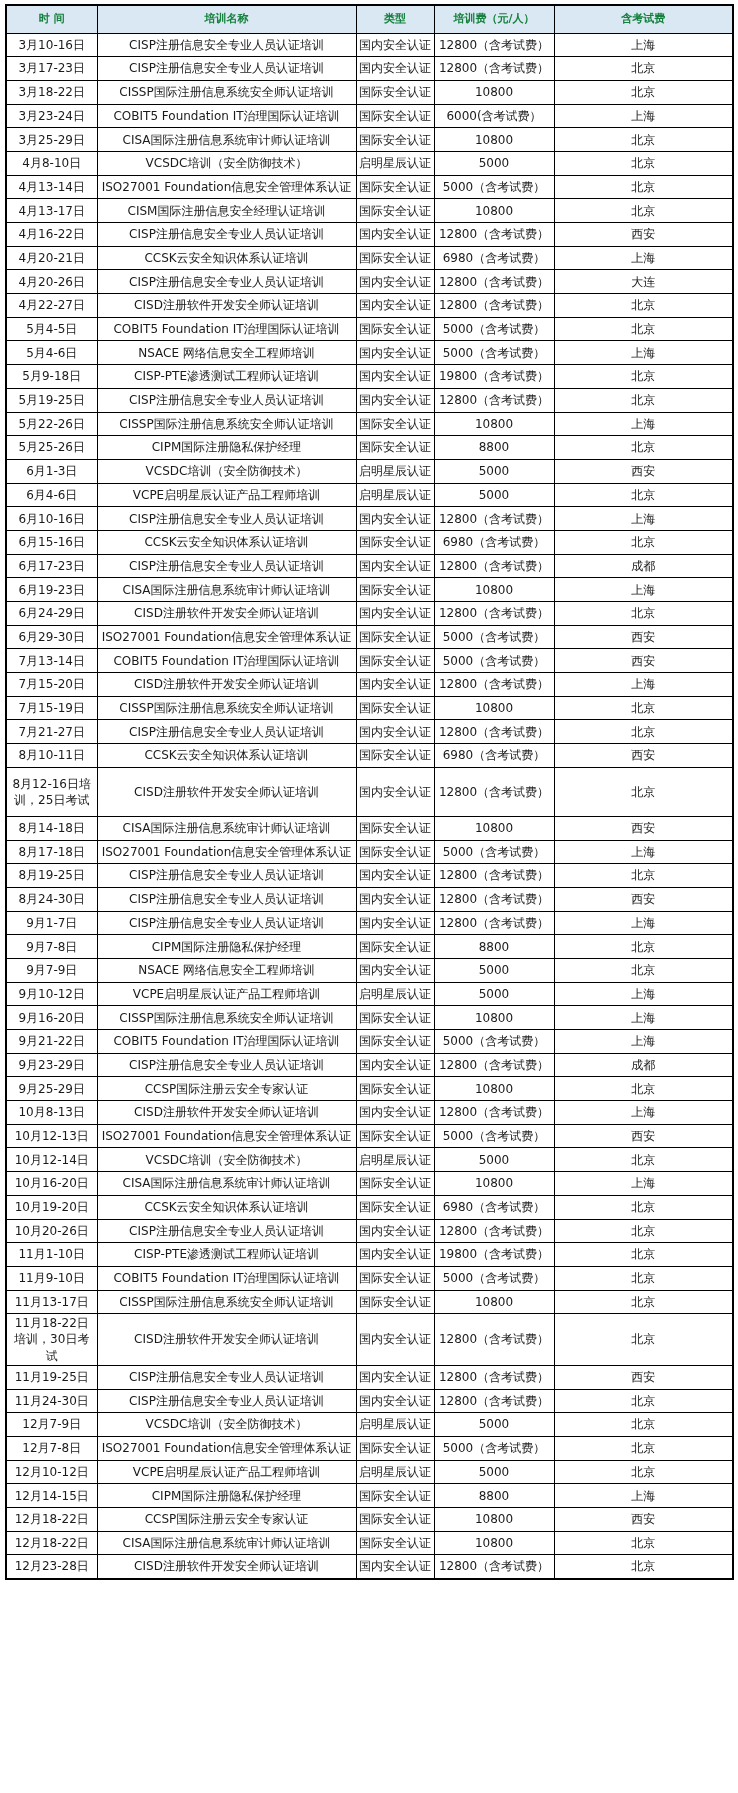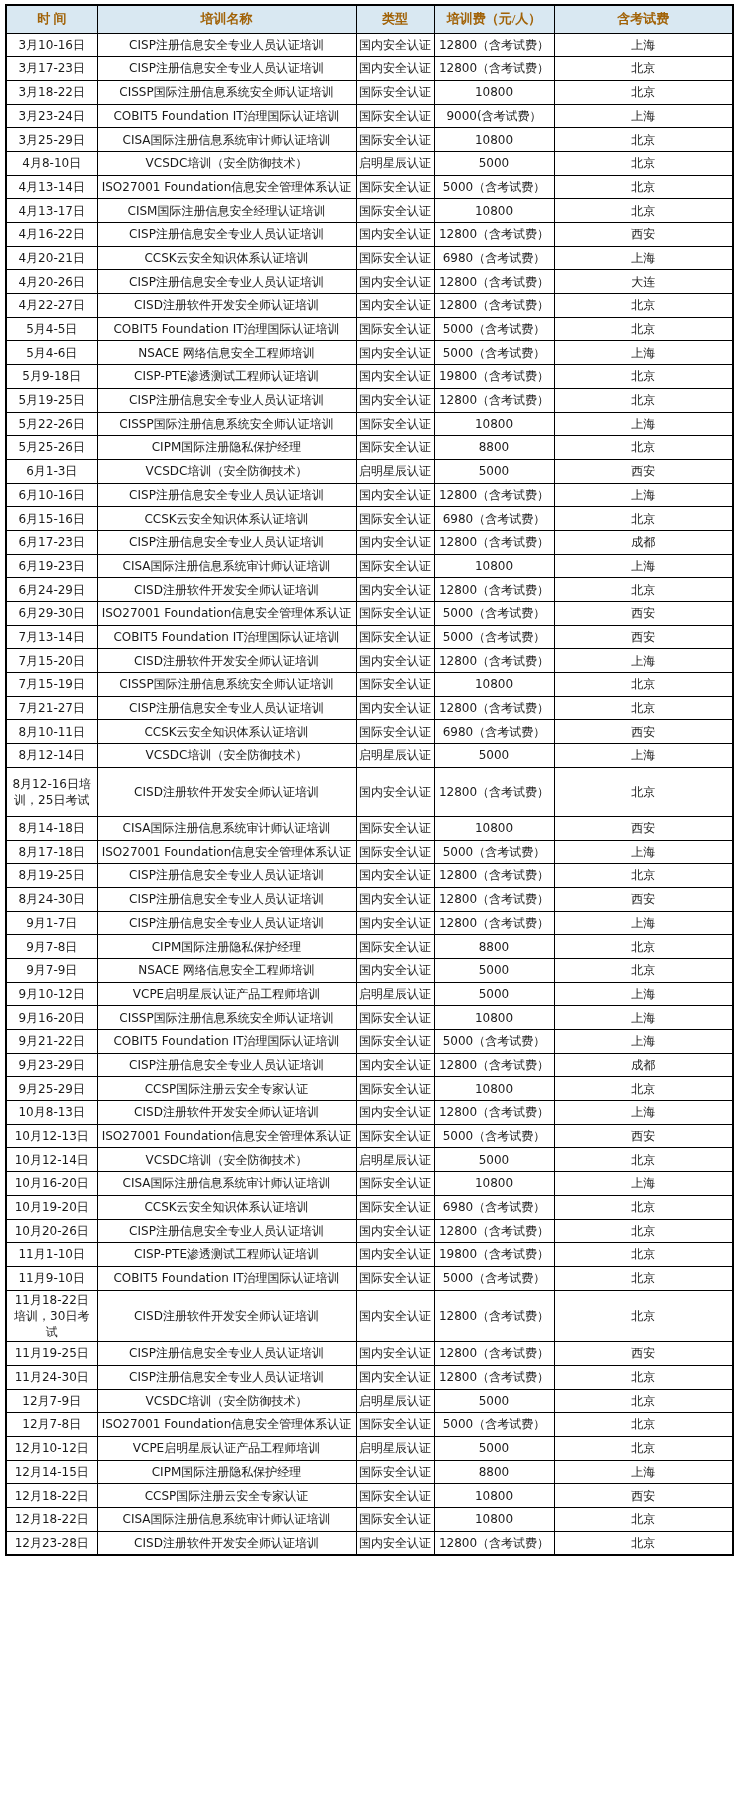--- a/index.html
+++ b/index.html
@@ -32,24 +32,23 @@
     vertical-align: middle;
     padding: 1px 2px;
     overflow: hidden;
     line-height: 1.35;
   }
   table.schedule thead tr {
     height: 28px;
   }
   table.schedule th {
     background: #d9e8f2;
-    font-size: 13px;
+    font-size: 11px;
     font-weight: bold;
-    color: #a16207;
-    font-family: Liberation Serif, serif;
+    color: #15803d;
   }
   table.schedule tbody tr.row {
     height: 23.7px;
     background: #ffffff;
   }
   table.schedule tbody tr.row.tall {
     height: 49px;
   }
   table.schedule td {
     font-size: 12px;
@@ -99,21 +98,21 @@
           <td data-name="cell-time">3月18-22日</td>
           <td data-name="cell-name">CISSP国际注册信息系统安全师认证培训</td>
           <td data-name="cell-type">国际安全认证</td>
           <td data-name="cell-fee">10800</td>
           <td data-name="cell-location">北京</td>
         </tr>
         <tr class="row" data-name="table-row">
           <td data-name="cell-time">3月23-24日</td>
           <td data-name="cell-name">COBIT5 Foundation  IT治理国际认证培训</td>
           <td data-name="cell-type">国际安全认证</td>
-          <td data-name="cell-fee">9000(含考试费）</td>
+          <td data-name="cell-fee">6000(含考试费）</td>
           <td data-name="cell-location">上海</td>
         </tr>
         <tr class="row" data-name="table-row">
           <td data-name="cell-time">3月25-29日</td>
           <td data-name="cell-name">CISA国际注册信息系统审计师认证培训</td>
           <td data-name="cell-type">国际安全认证</td>
           <td data-name="cell-fee">10800</td>
           <td data-name="cell-location">北京</td>
         </tr>
         <tr class="row" data-name="table-row">
@@ -208,20 +207,27 @@
           <td data-name="cell-location">北京</td>
         </tr>
         <tr class="row" data-name="table-row">
           <td data-name="cell-time">6月1-3日</td>
           <td data-name="cell-name">VCSDC培训（安全防御技术）</td>
           <td data-name="cell-type">启明星辰认证</td>
           <td data-name="cell-fee">5000</td>
           <td data-name="cell-location">西安</td>
         </tr>
         <tr class="row" data-name="table-row">
+          <td data-name="cell-time">6月4-6日</td>
+          <td data-name="cell-name">VCPE启明星辰认证产品工程师培训</td>
+          <td data-name="cell-type">启明星辰认证</td>
+          <td data-name="cell-fee">5000</td>
+          <td data-name="cell-location">北京</td>
+        </tr>
+        <tr class="row" data-name="table-row">
           <td data-name="cell-time">6月10-16日</td>
           <td data-name="cell-name">CISP注册信息安全专业人员认证培训</td>
           <td data-name="cell-type">国内安全认证</td>
           <td data-name="cell-fee">12800（含考试费）</td>
           <td data-name="cell-location">上海</td>
         </tr>
         <tr class="row" data-name="table-row">
           <td data-name="cell-time">6月15-16日</td>
           <td data-name="cell-name">CCSK云安全知识体系认证培训</td>
           <td data-name="cell-type">国际安全认证</td>
@@ -284,27 +290,20 @@
           <td data-name="cell-fee">12800（含考试费）</td>
           <td data-name="cell-location">北京</td>
         </tr>
         <tr class="row" data-name="table-row">
           <td data-name="cell-time">8月10-11日</td>
           <td data-name="cell-name">CCSK云安全知识体系认证培训</td>
           <td data-name="cell-type">国际安全认证</td>
           <td data-name="cell-fee">6980（含考试费）</td>
           <td data-name="cell-location">西安</td>
         </tr>
-        <tr class="row" data-name="table-row">
-          <td data-name="cell-time">8月12-14日</td>
-          <td data-name="cell-name">VCSDC培训（安全防御技术）</td>
-          <td data-name="cell-type">启明星辰认证</td>
-          <td data-name="cell-fee">5000</td>
-          <td data-name="cell-location">上海</td>
-        </tr>
         <tr class="row tall" data-name="table-row">
           <td data-name="cell-time">8月12-16日培训，25日考试</td>
           <td data-name="cell-name">CISD注册软件开发安全师认证培训</td>
           <td data-name="cell-type">国内安全认证</td>
           <td data-name="cell-fee">12800（含考试费）</td>
           <td data-name="cell-location">北京</td>
         </tr>
         <tr class="row" data-name="table-row">
           <td data-name="cell-time">8月14-18日</td>
           <td data-name="cell-name">CISA国际注册信息系统审计师认证培训</td>
@@ -436,20 +435,27 @@
           <td data-name="cell-name">CISP-PTE渗透测试工程师认证培训</td>
           <td data-name="cell-type">国内安全认证</td>
           <td data-name="cell-fee">19800（含考试费）</td>
           <td data-name="cell-location">北京</td>
         </tr>
         <tr class="row" data-name="table-row">
           <td data-name="cell-time">11月9-10日</td>
           <td data-name="cell-name">COBIT5 Foundation  IT治理国际认证培训</td>
           <td data-name="cell-type">国际安全认证</td>
           <td data-name="cell-fee">5000（含考试费）</td>
+          <td data-name="cell-location">北京</td>
+        </tr>
+        <tr class="row" data-name="table-row">
+          <td data-name="cell-time">11月13-17日</td>
+          <td data-name="cell-name">CISSP国际注册信息系统安全师认证培训</td>
+          <td data-name="cell-type">国际安全认证</td>
+          <td data-name="cell-fee">10800</td>
           <td data-name="cell-location">北京</td>
         </tr>
         <tr class="row tall" data-name="table-row">
           <td data-name="cell-time">11月18-22日培训，30日考试</td>
           <td data-name="cell-name">CISD注册软件开发安全师认证培训</td>
           <td data-name="cell-type">国内安全认证</td>
           <td data-name="cell-fee">12800（含考试费）</td>
           <td data-name="cell-location">北京</td>
         </tr>
         <tr class="row" data-name="table-row">

